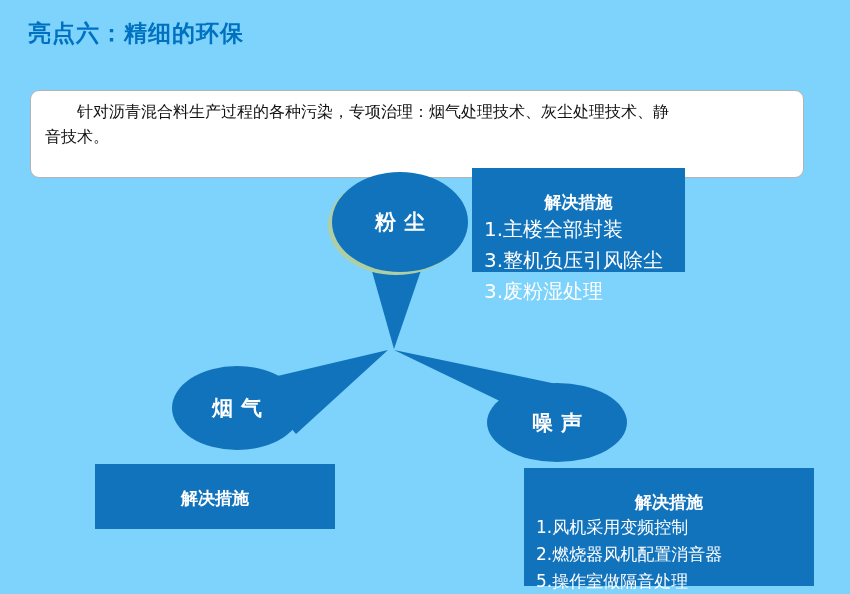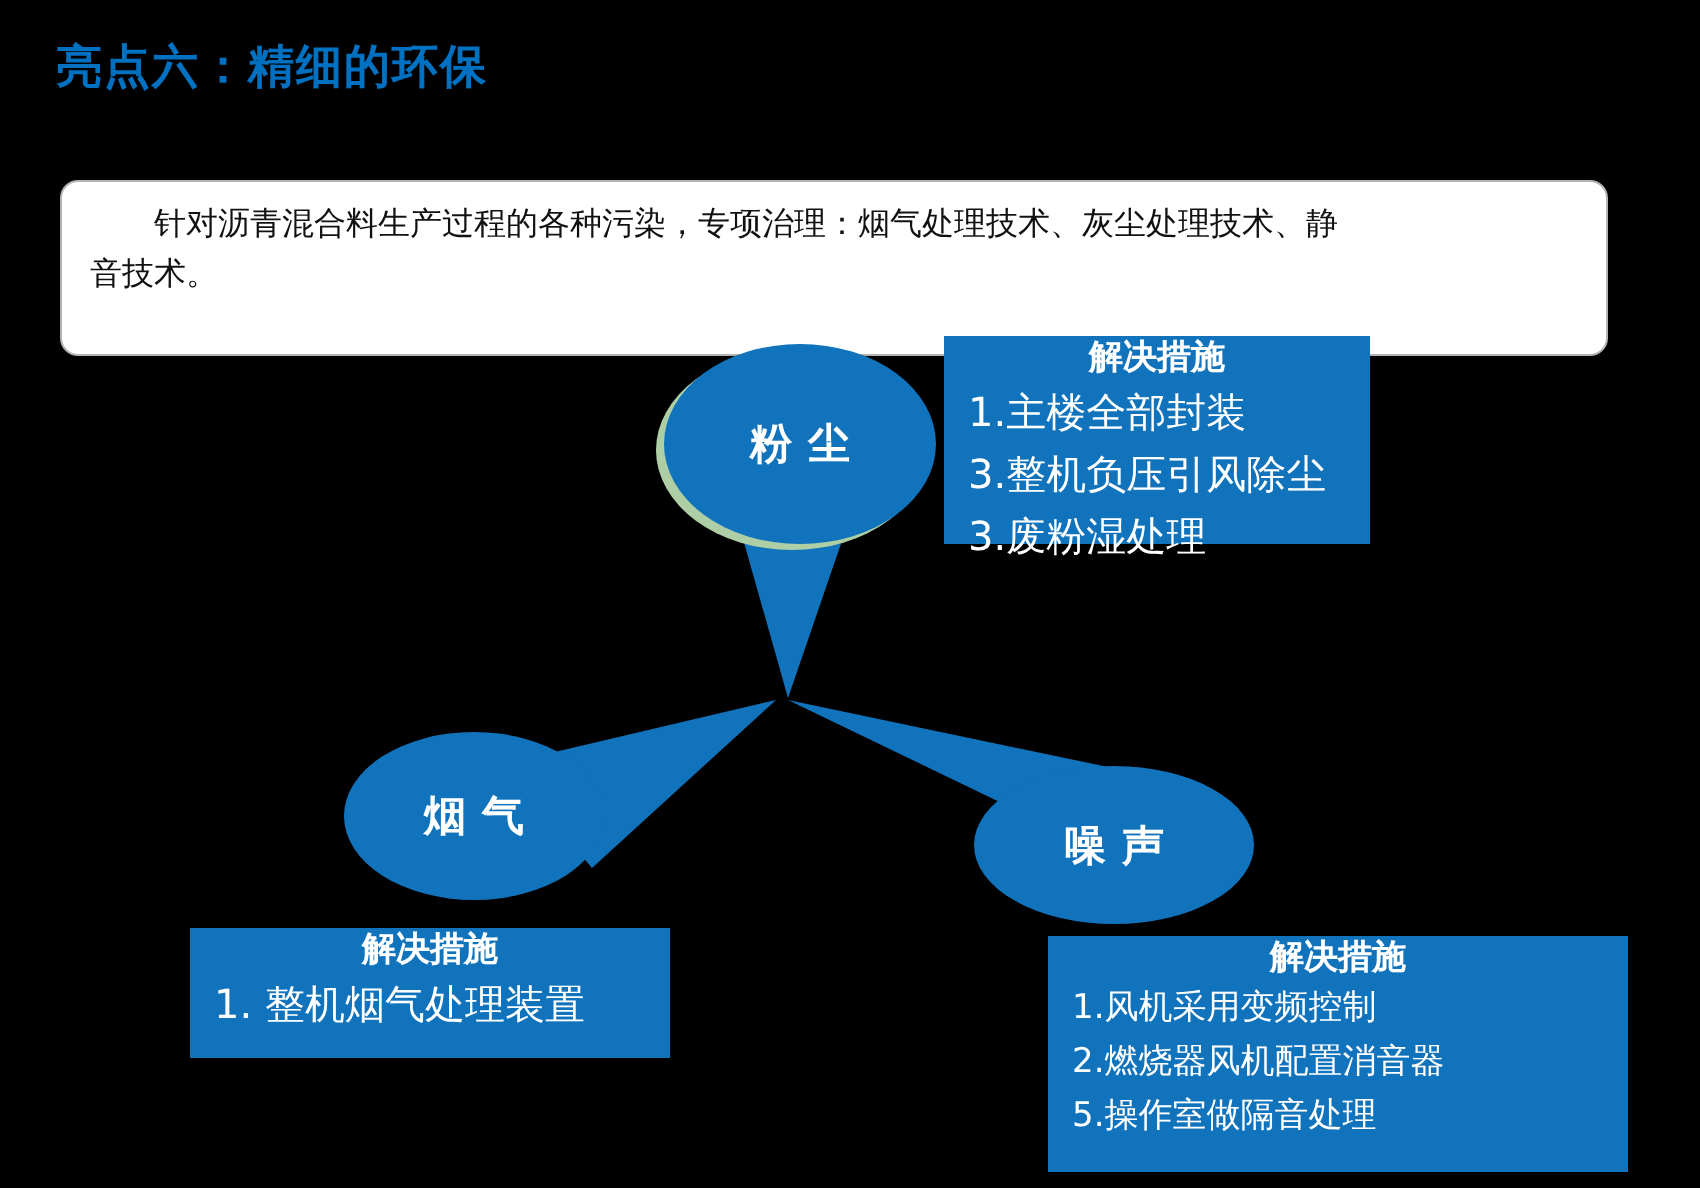--- a/index.html
+++ b/index.html
@@ -3,21 +3,21 @@
 <meta charset="utf-8">
 <style>
   html, body { margin: 0; padding: 0; background: #ffffff; }
   * { box-sizing: border-box; }
   body { font-family: "DejaVu Sans", "Liberation Sans", sans-serif; }
 
   .slide {
     position: relative;
     width: 850px;
     height: 594px;
-    background: #000000;
+    background: #7dd3fc;
     overflow: hidden;
   }
 
   .title {
     position: absolute;
     left: 28px;
     top: 18px;
     margin: 0;
     font-size: 23px;
     font-weight: bold;
@@ -70,21 +70,21 @@
   .node-dust  { left: 332px; top: 172px; width: 136px; height: 100px;
                 box-shadow: -4px 3px 0 0 #aecfa6; }
   .node-fume  { left: 172px; top: 366px; width: 130px; height: 84px; }
   .node-noise { left: 487px; top: 383px; width: 140px; height: 79px; }
 
   .solution-box {
     position: absolute;
     z-index: 3;
     background: #1173bc;
     color: #ffffff;
-    padding: 0 8px;
+    padding: 23px 8px;
   }
   .sb-dust  { left: 472px; top: 168px; width: 213px; height: 104px; }
   .sb-fume  { left: 95px;  top: 464px; width: 240px; height: 65px; }
   .sb-noise { left: 524px; top: 468px; width: 290px; height: 118px; }
 
   .sb-title {
     text-align: center;
     font-weight: bold;
     font-size: 17px;
     line-height: 1.35;
@@ -128,21 +128,20 @@
 
   <div class="solution-box sb-dust">
     <div class="sb-title">解决措施</div>
     <div class="sb-item">1.主楼全部封装</div>
     <div class="sb-item">3.整机负压引风除尘</div>
     <div class="sb-item">3.废粉湿处理</div>
   </div>
 
   <div class="solution-box sb-fume">
     <div class="sb-title">解决措施</div>
-    <div class="sb-item">1. 整机烟气处理装置</div>
   </div>
 
   <div class="solution-box sb-noise">
     <div class="sb-title">解决措施</div>
     <div class="sb-item">1.风机采用变频控制</div>
     <div class="sb-item">2.燃烧器风机配置消音器</div>
     <div class="sb-item">5.操作室做隔音处理</div>
   </div>
 
 </div>

